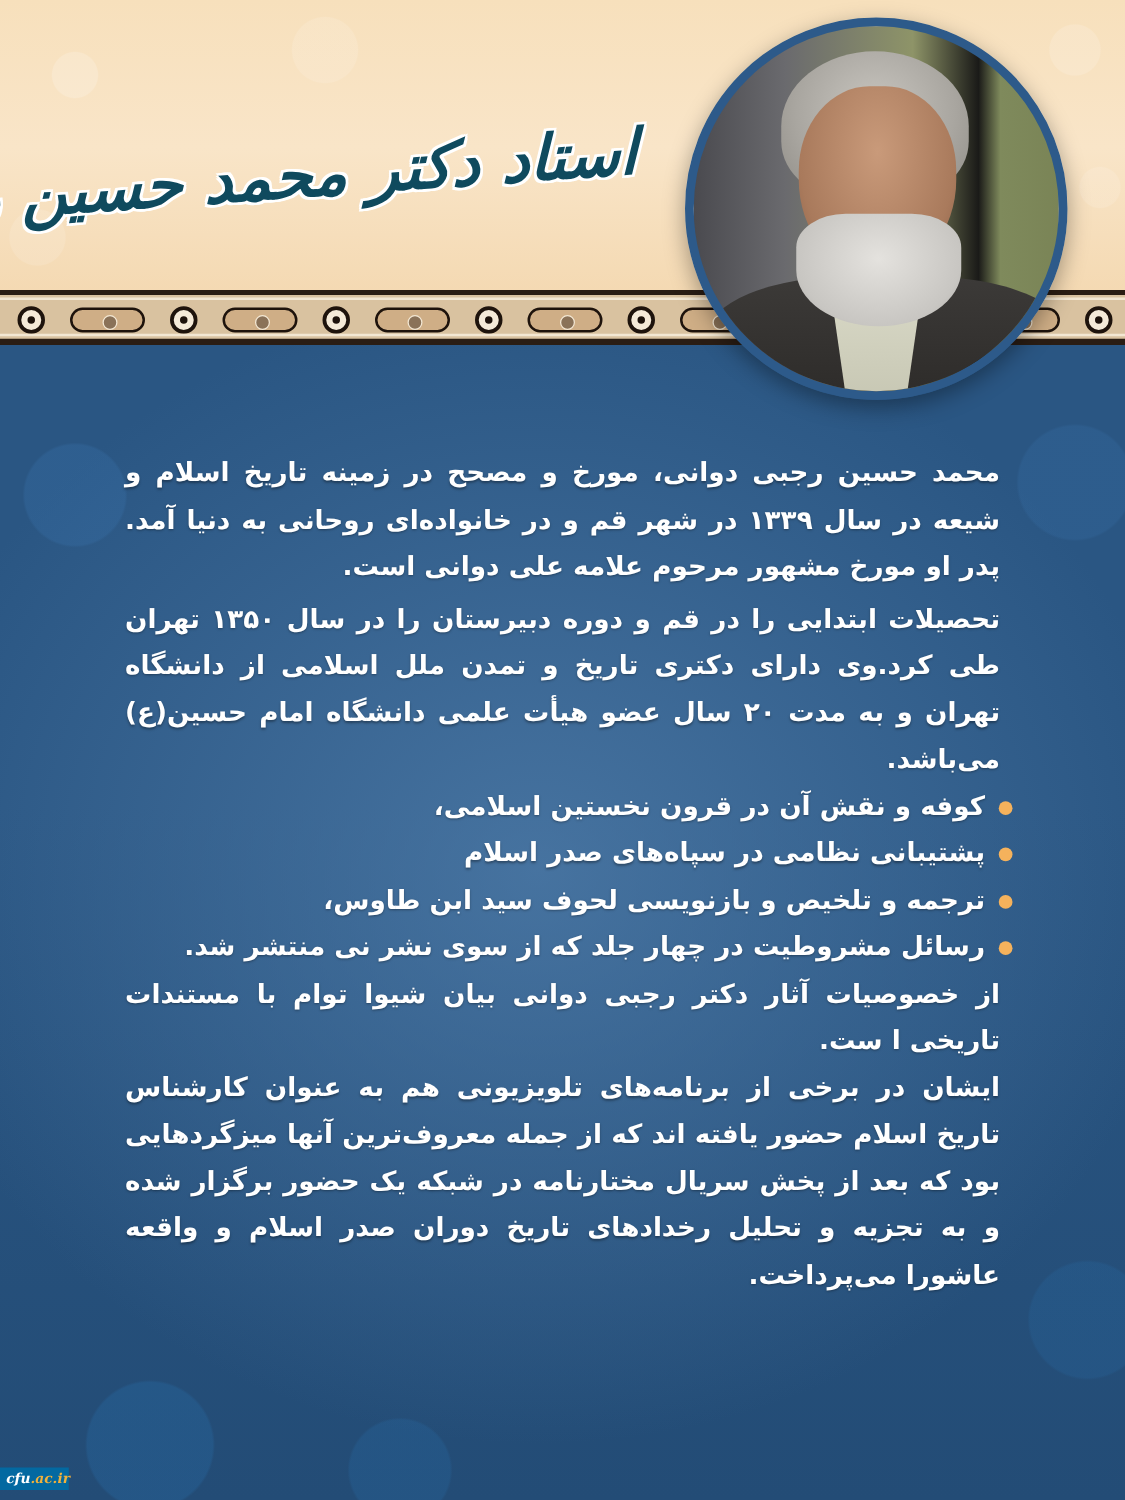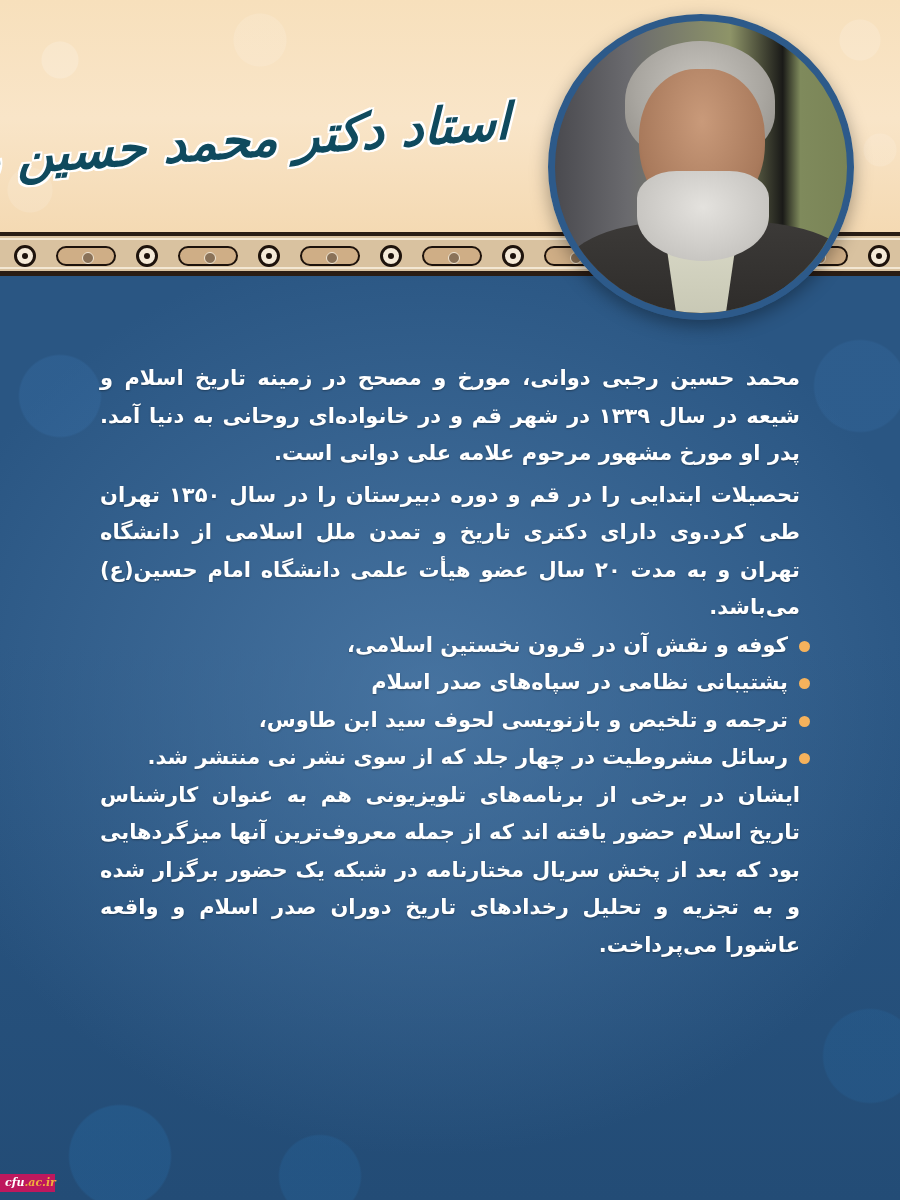--- a/index.html
+++ b/index.html
@@ -139,21 +139,21 @@
   }
   .bullet {
     position: absolute; right: 0; top: 14px;
     width: 11px; height: 11px; border-radius: 50%;
     background: #f5b25c;
   }
   .p3 { margin-top: 12px !important; line-height: 55px; text-align-last: right; }
   .p4 { margin-top: 0 !important; text-align-last: right; }
   .watermark {
     position: absolute; left: 0; top: 1174px; width: 55px; height: 18px;
-    background: #be185d;
+    background: #0369a1;
     color: #ffffff;
     font-family: "DejaVu Serif", serif;
     font-style: italic; font-weight: bold;
     font-size: 11px; line-height: 18px;
     padding-left: 5px;
     white-space: nowrap;
   }
   .watermark .wm-accent { color: #f0b13c; }
 </style>
 </head>
@@ -196,16 +196,17 @@
 
 <div class="content">
   <p class="p1">محمد حسین رجبی دوانی، مورخ و مصحح در زمینه تاریخ اسلام و شیعه در سال ۱۳۳۹ در شهر قم و در خانواده‌ای روحانی به دنیا آمد. پدر او مورخ مشهور مرحوم علامه علی دوانی است.</p>
   <p class="p2">تحصیلات ابتدایی را در قم و دوره دبیرستان را در سال ۱۳۵۰ تهران طی کرد.وی دارای دکتری تاریخ و تمدن ملل اسلامی از دانشگاه تهران  و به مدت ۲۰ سال عضو هیأت علمی دانشگاه امام حسین(ع) می‌باشد.</p>
   <ul class="works-list">
     <li><span class="bullet"></span><span>کوفه و نقش آن در قرون نخستین اسلامی،</span></li>
     <li><span class="bullet"></span><span>پشتیبانی نظامی در سپاه‌های صدر اسلام</span></li>
     <li><span class="bullet"></span><span>ترجمه و تلخیص و بازنویسی لحوف سید ابن طاوس،</span></li>
     <li><span class="bullet"></span><span>رسائل مشروطیت در چهار جلد که از سوی نشر نی منتشر شد.</span></li>
   </ul>
+  <p class="p4">از خصوصیات آثار دکتر رجبی دوانی بیان شیوا توام با مستندات تاریخی ا ست.</p>
   <p class="p4">ایشان در برخی از برنامه‌های تلویزیونی هم به عنوان کارشناس تاریخ اسلام حضور یافته اند که از جمله معروف‌ترین آنها میزگردهایی بود که بعد از پخش سریال مختارنامه در شبکه یک حضور برگزار شده و به تجزیه و تحلیل رخدادهای تاریخ دوران صدر اسلام و واقعه عاشورا می‌پرداخت.</p>
 </div>
 
 <div class="watermark"><span>cfu</span><span class="wm-accent">.ac.ir</span></div>
 
 </body></html>

